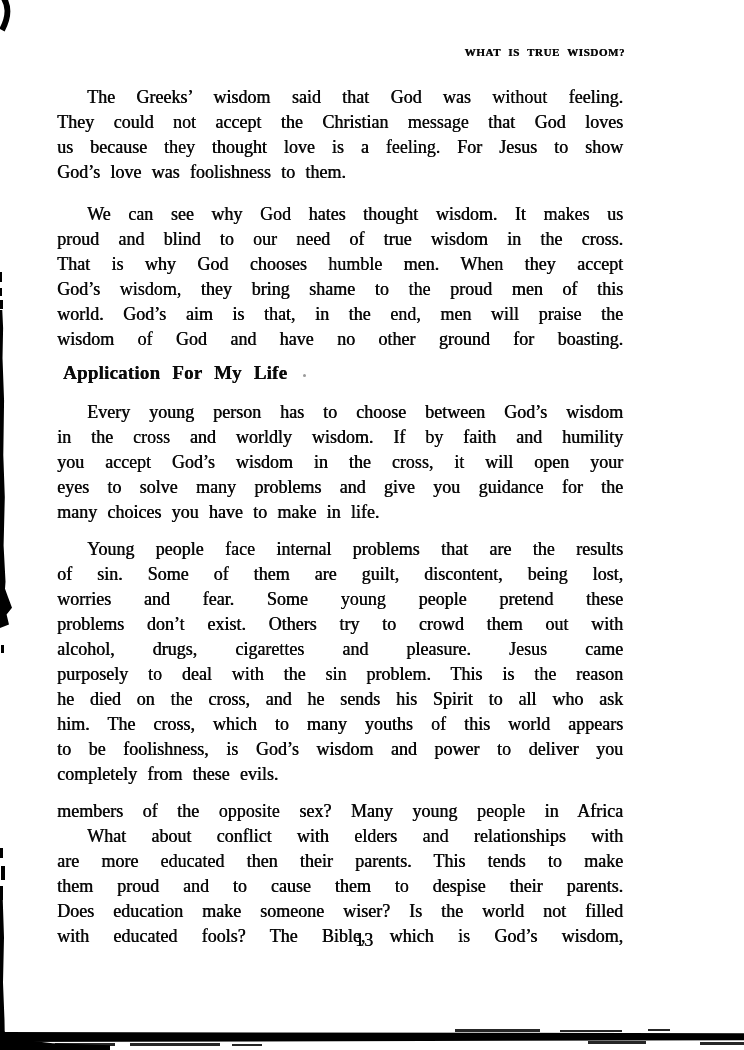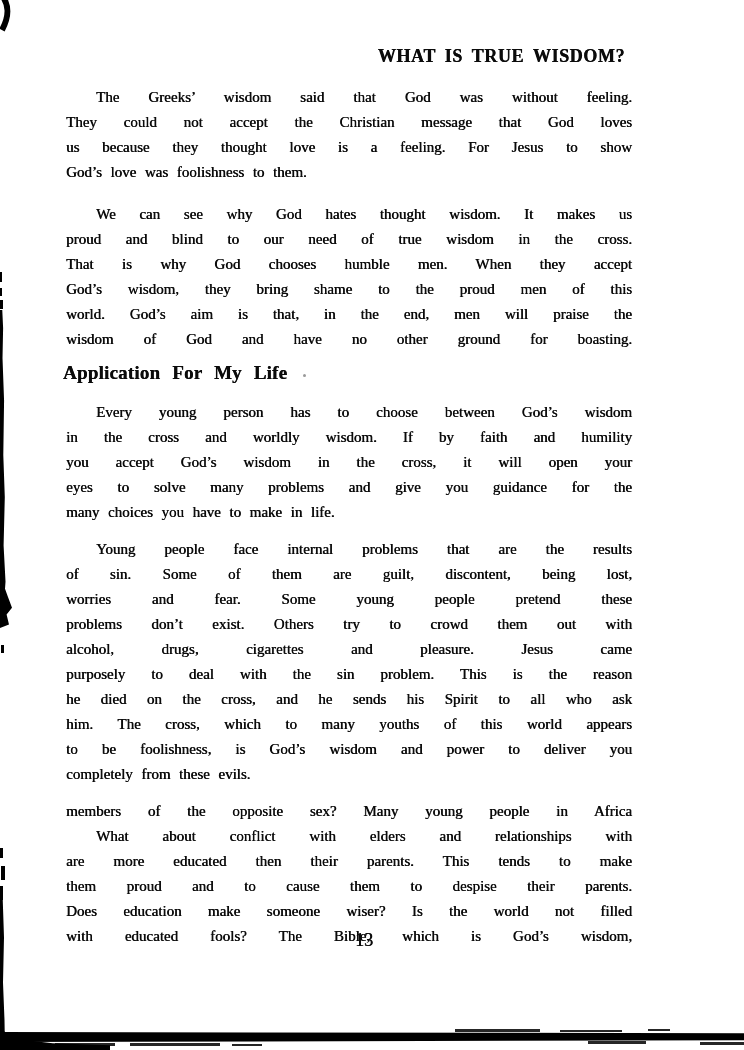--- a/index.html
+++ b/index.html
@@ -5,26 +5,26 @@
   html, body { margin:0; padding:0; background:#e8e8e8; }
   .page {
     position:relative; width:744px; height:1050px;
     background:#ffffff; overflow:hidden;
     font-family:"Liberation Serif","DejaVu Serif",serif;
     color:#0b0b0b;
   }
   
   .running-header {
     position:absolute; top:46px; right:119px;
-    font-size:18px; font-weight:bold;
+    font-size:11px; font-weight:bold;
     letter-spacing:0.6px; word-spacing:4px;
     text-shadow:0.4px 0 0 currentColor;
   }
   
-  .para { position:absolute; left:66px; width:566px; font-size:15px; }
+  .para { position:absolute; left:57px; width:566px; font-size:18px; }
   .line {
     height:25px; line-height:25px;
     text-align:justify; text-align-last:justify;
     text-shadow:0.45px 0 0 currentColor;
     white-space:normal;
   }
   .line.indent { padding-left:30px; }
   .line.short { text-align:left; text-align-last:left; word-spacing:0.32em; }
   .section-heading {
     position:absolute; left:57px; top:356px; margin:6px;

